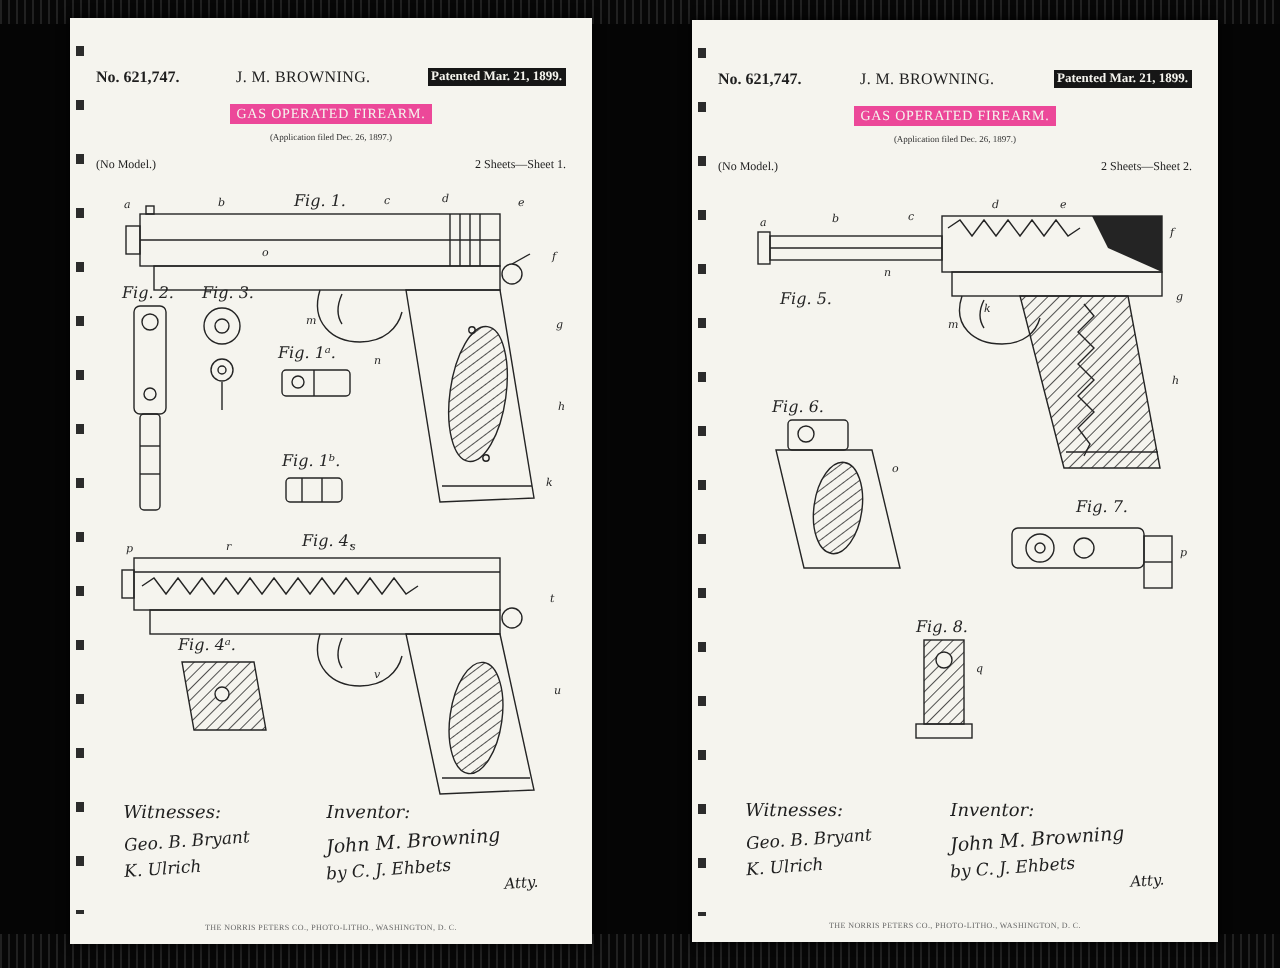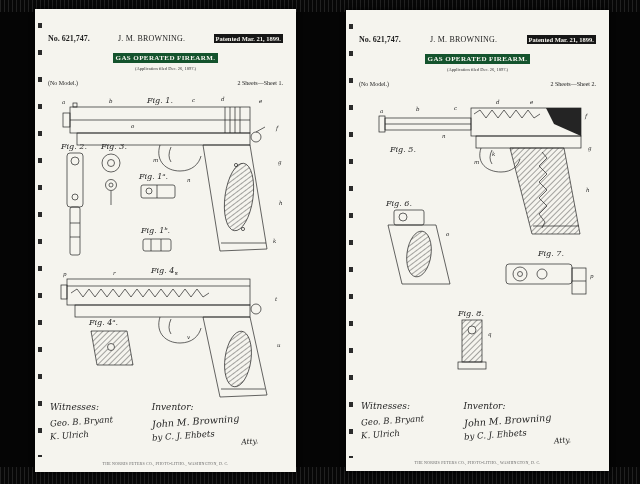--- a/index.html
+++ b/index.html
@@ -12,26 +12,26 @@
   .page{position:absolute;background:#f5f4ee;color:#1e1e1e;box-shadow:0 0 5px rgba(0,0,0,.9)}
   .page.left{left:35px;top:9px;width:261px;height:463px}
   .page.right{left:346px;top:10px;width:263px;height:461px}
   .binding-marks{position:absolute;left:3px;top:14px;width:4px;height:434px;
        background:repeating-linear-gradient(180deg,#2b2b2b 0 5px,rgba(0,0,0,0) 5px 27px);}
   .header-row{display:flex;justify-content:space-between;align-items:center;padding:25px 13px 0 13px}
   .patent-no{font-weight:bold;font-size:8px;white-space:nowrap}
   .inventor-name{font-weight:normal;font-size:8px;letter-spacing:.2px;white-space:nowrap}
   .patented{font-weight:bold;font-size:6.5px;background:#161616;color:#f5f4ee;padding:1px 2px;white-space:nowrap}
   .title-row{text-align:center;margin-top:3px}
-  .doc-title{display:inline-block;font-weight:bold;font-size:7px;letter-spacing:.4px;
-       background:#14532d;color:#f5f4ee;padding:1px 3px}
+  .doc-title{display:inline-block;font-weight:normal;font-size:7px;letter-spacing:.4px;
+       background:#ec4899;color:#f5f4ee;padding:1px 3px}
   .application{text-align:center;font-size:4.5px;color:#333;margin-top:2px}
   .model-row{display:flex;justify-content:space-between;padding:0 13px;margin-top:9px;font-size:6px}
   .drawing{position:absolute;left:0;top:84px}
-  .sigs{position:absolute;left:0;right:0;bottom:23px;display:flex;justify-content:flex-start;padding:0 15px}
+  .sigs{position:absolute;left:0;right:0;bottom:23px;display:flex;justify-content:center;padding:0 15px}
   .witnesses{width:44%}
   .inventor-block{width:46%;text-align:left}
   .sig-label{font-size:9px;font-style:italic;font-family:"DejaVu Serif", serif}
   .sig{font-size:8.5px;font-style:italic;font-family:"DejaVu Serif", serif;margin-top:3px;
        transform:rotate(-4deg);white-space:nowrap}
   .sig.big{font-size:9.5px}
   .sig.atty{text-align:right;margin-top:1px;font-size:7.5px}
   .page-footer{position:absolute;bottom:6px;left:0;width:100%;text-align:center;font-size:4px;
        color:#666;letter-spacing:.2px;white-space:nowrap}
 </style>

